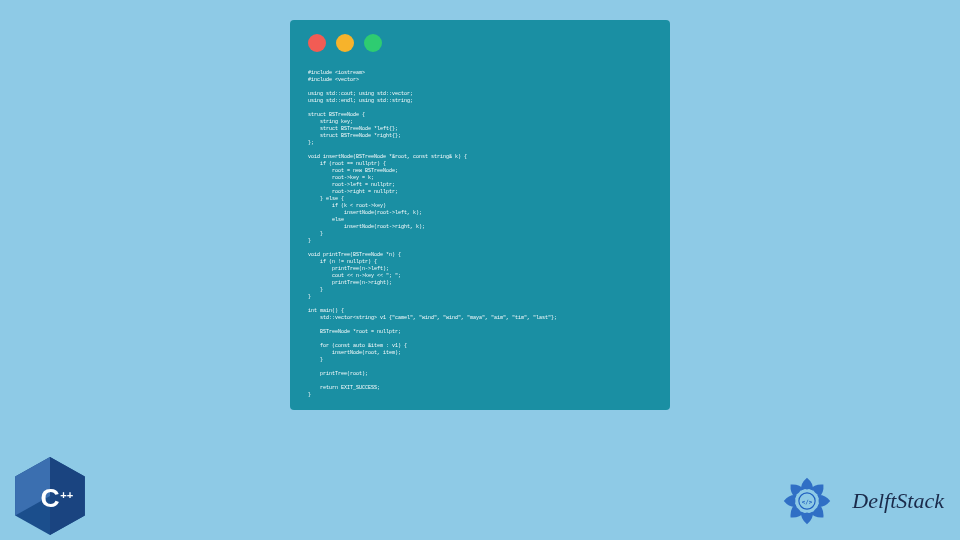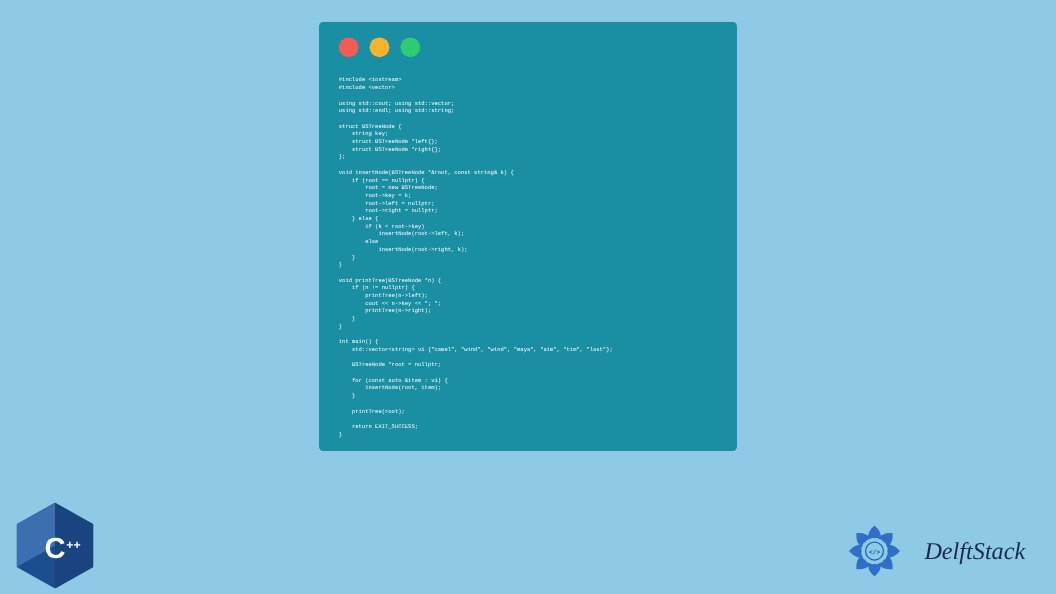--- a/index.html
+++ b/index.html
@@ -43,21 +43,21 @@
     }
     .cpp-logo {
       position: absolute;
       left: 15px;
       bottom: 5px;
       width: 70px;
       height: 78px;
     }
     .delft-logo {
       position: absolute;
-      right: 28px;
+      right: 16px;
       bottom: 10px;
       display: flex;
       align-items: center;
       gap: 16px;
     }
     .delft-emblem {
       width: 58px;
       height: 58px;
       position: relative;
     }

